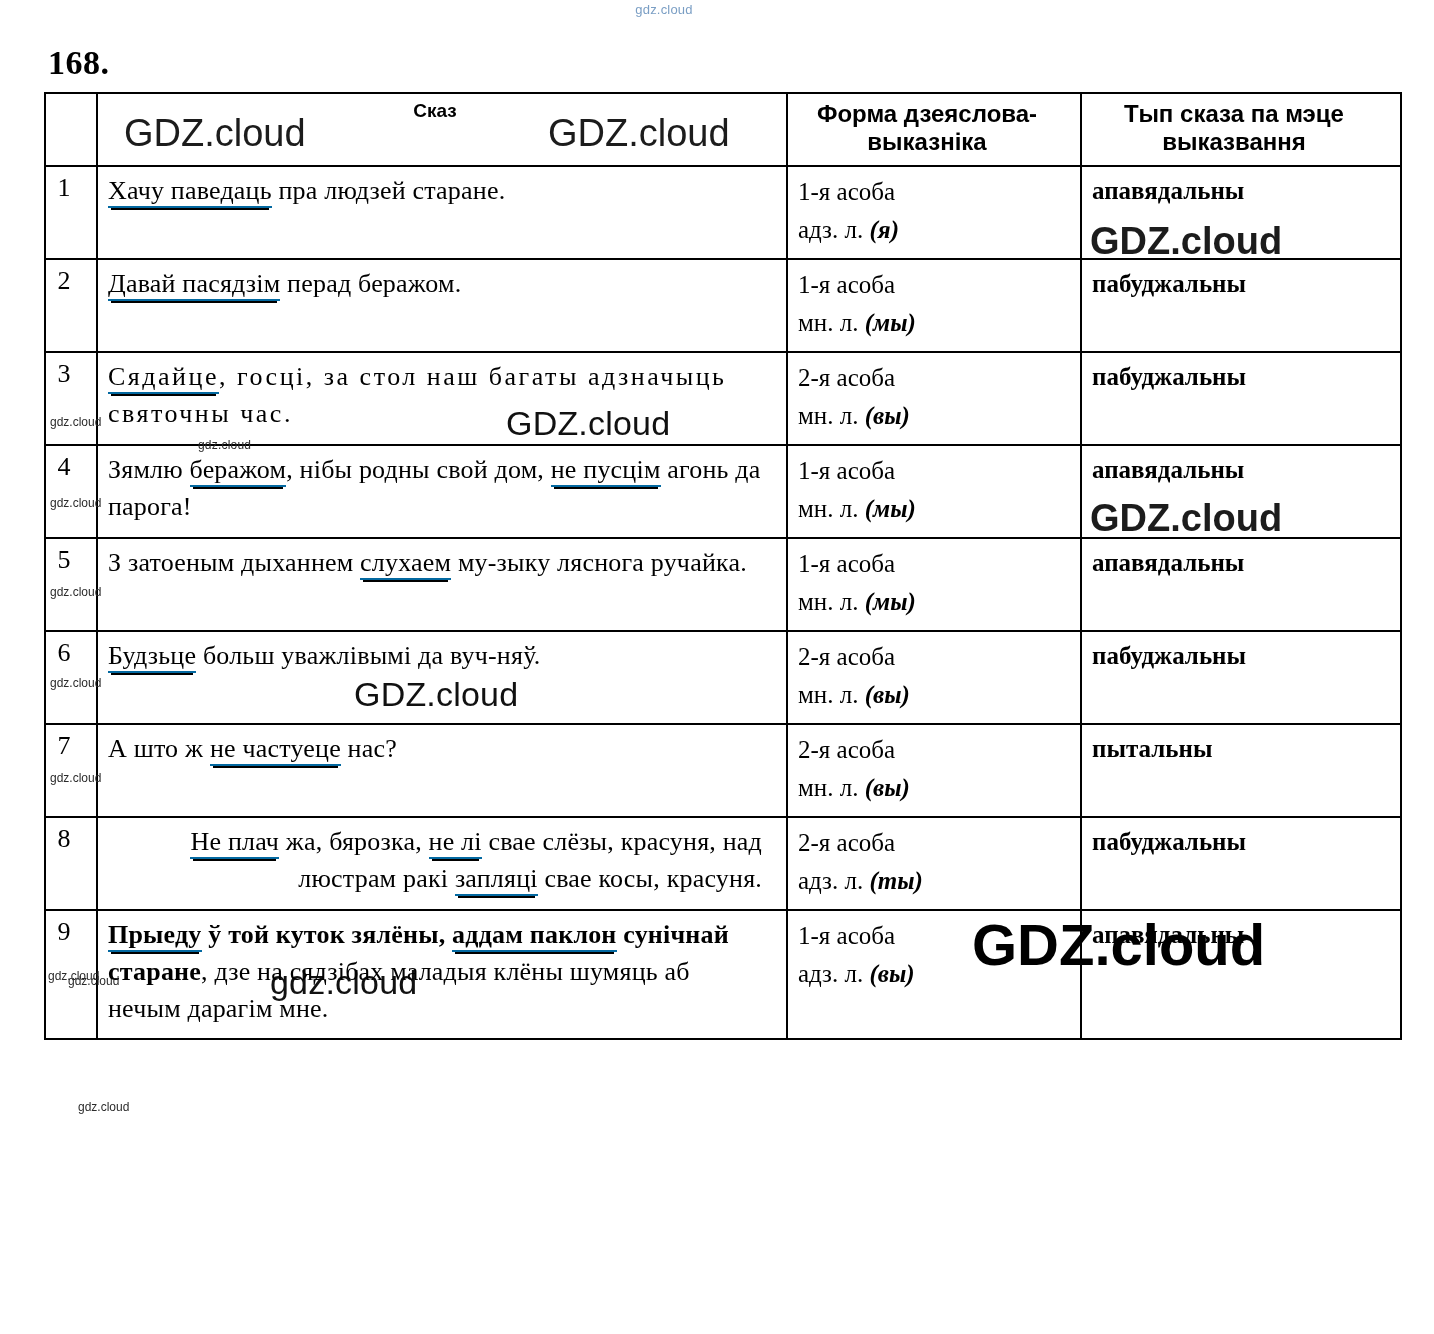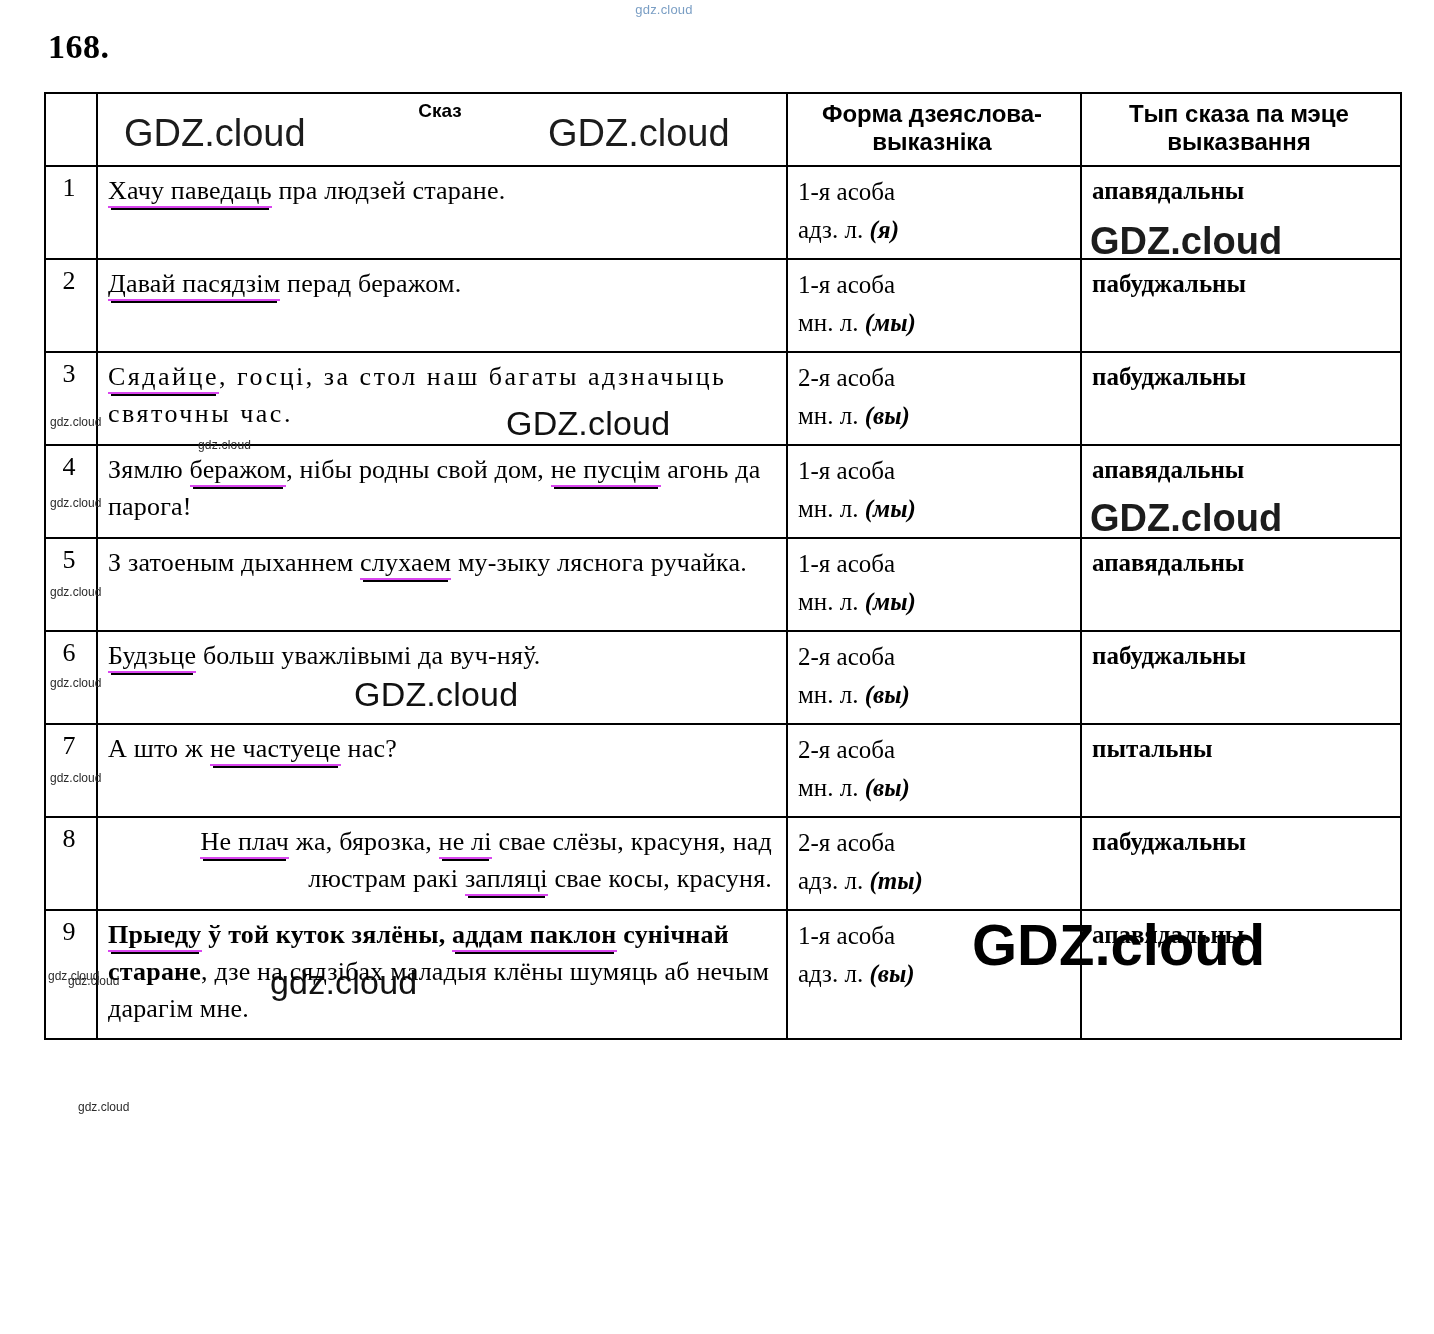--- a/index.html
+++ b/index.html
@@ -28,38 +28,38 @@
     width: 100%;
     text-align: center;
     font-family: "Liberation Sans", sans-serif;
     font-size: 13px;
     color: #7a9ec4;
     letter-spacing: 0.2px;
   }
   .ex-number {
     position: absolute;
     left: 48px;
-    top: 28px;
+    top: 44px;
     font-family: "Liberation Serif", serif;
     font-size: 34px;
     font-weight: bold;
     letter-spacing: 0.5px;
   }
   table.main {
     position: absolute;
     left: 44px;
     top: 92px;
     border-collapse: collapse;
     width: 1356px;
     table-layout: fixed;
   }
   table.main td, table.main th {
     border: 2px solid #000;
     vertical-align: top;
-    padding: 6px 14px 10px 10px;
+    padding: 6px 24px 10px 10px;
     position: relative;
   }
   col.c-num { width: 52px; }
   col.c-sent { width: 690px; }
   col.c-form { width: 294px; }
   col.c-type { width: 320px; }
 
   thead th {
     text-align: center;
     font-family: "Liberation Sans", sans-serif;
@@ -94,21 +94,21 @@
     font-size: 25px;
     line-height: 1.4;
     font-family: "Liberation Serif", serif;
     font-weight: bold;
   }
   .pron {
     font-style: italic;
     font-weight: bold;
   }
   .u2 {
-    border-bottom: 2px solid #d946ef;
+    border-bottom: 2px solid #0369a1;
     box-shadow: 0 5px 0 -3px #000;
     padding-bottom: 1px;
   }
   .bold { font-weight: bold; }
   .sp-wide { letter-spacing: 2.5px; text-align: right; }
   
   .wm {
     position: absolute;
     font-family: "Liberation Sans", sans-serif;
     color: #111;

